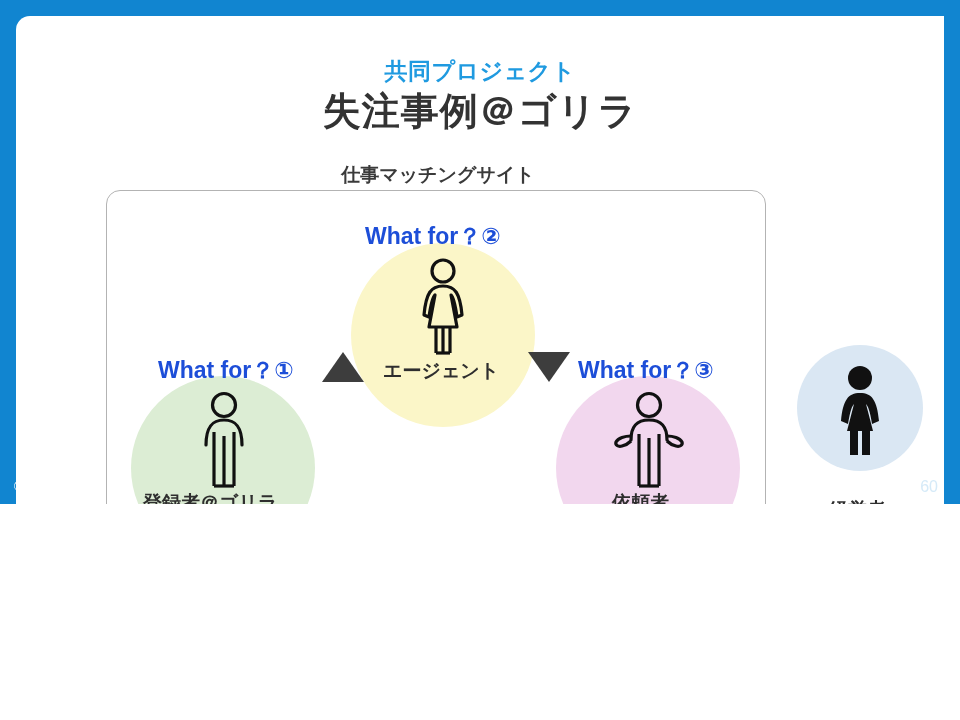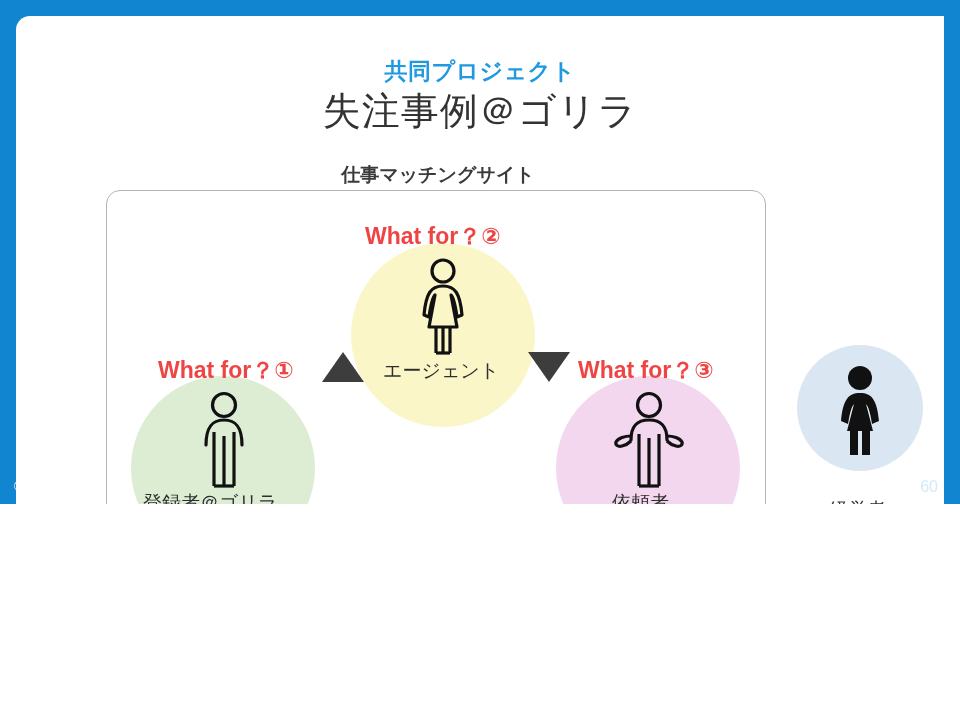--- a/index.html
+++ b/index.html
@@ -48,21 +48,21 @@
     font-weight: bold;
     letter-spacing: 0.5px;
   }
   .title {
     position: absolute;
     left: 0; right: 0;
     top: 86px;
     text-align: center;
     color: #333333;
     font-size: 38px;
-    font-weight: normal;
+    font-weight: bold;
     letter-spacing: 1px;
   }
 
   
   .section-caption {
     position: absolute;
     left: 108px;
     width: 660px;
     top: 162px;
     text-align: center;
@@ -95,36 +95,36 @@
   .c-blue   { left: 797px; top: 345px; width: 126px; height: 126px; background: #dae7f3; }
 
   
   .figure {
     position: absolute;
   }
 
   
   .whatfor {
     position: absolute;
-    color: #ef4444;
+    color: #1d4ed8;
     font-size: 23px;
     font-weight: bold;
     white-space: nowrap;
   }
   .wf1 { left: 158px; top: 355px; }
   .wf2 { left: 365px; top: 221px; }
   .wf3 { left: 578px; top: 355px; }
   .wf4 { left: 785px; top: 329px; }
 
   
   .rolelabel {
     position: absolute;
     color: #2e2e2e;
     font-size: 19px;
-    font-weight: normal;
+    font-weight: bold;
     white-space: nowrap;
     text-align: center;
   }
   .rl-registrant { left: 143px; top: 490px; }
   .rl-agent      { left: 383px; top: 358px; }
   .rl-client     { left: 612px; top: 490px; }
   .rl-owner      { left: 829px; top: 462px; margin-top: 35px; }
 
   
   .tri {

